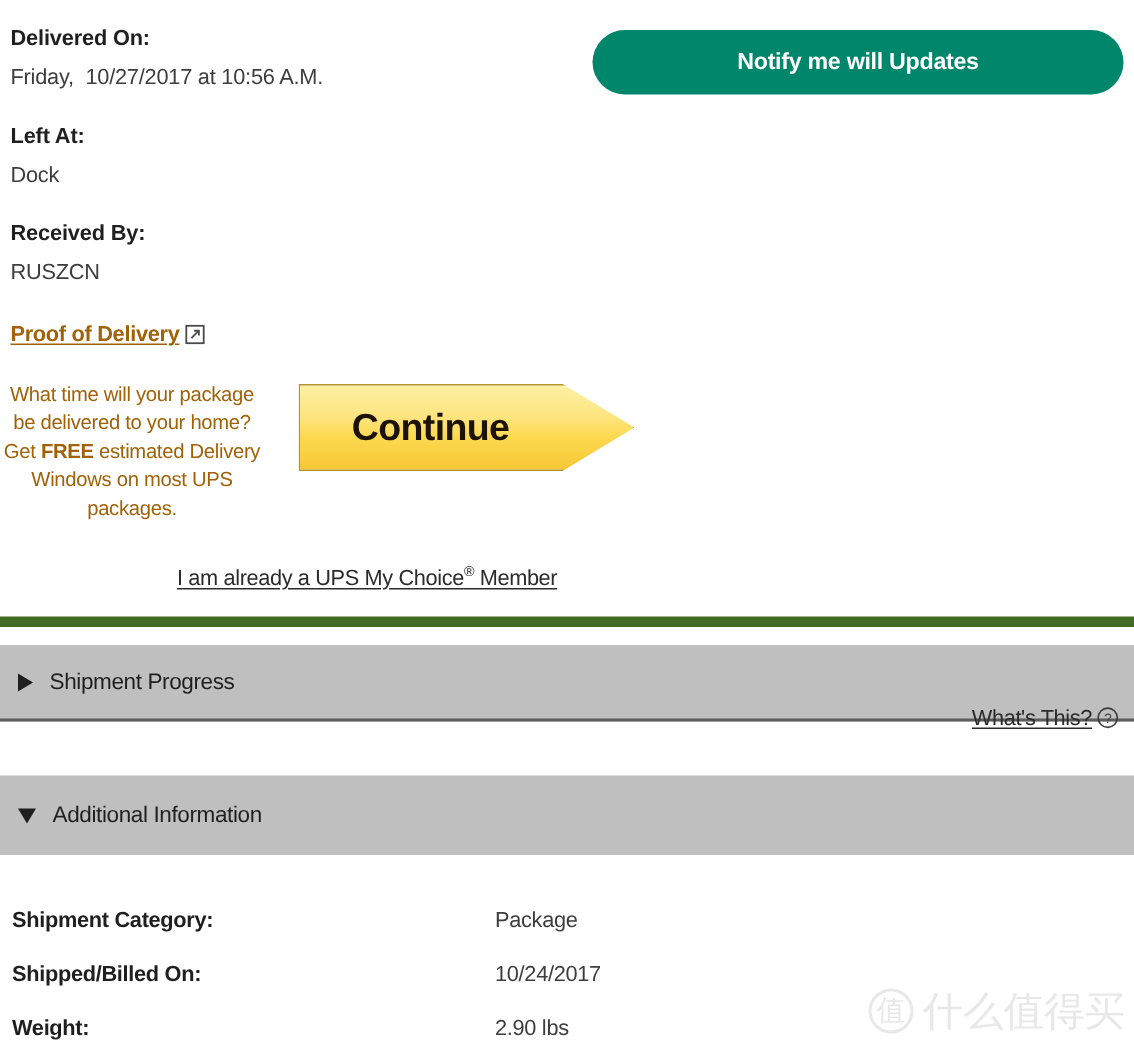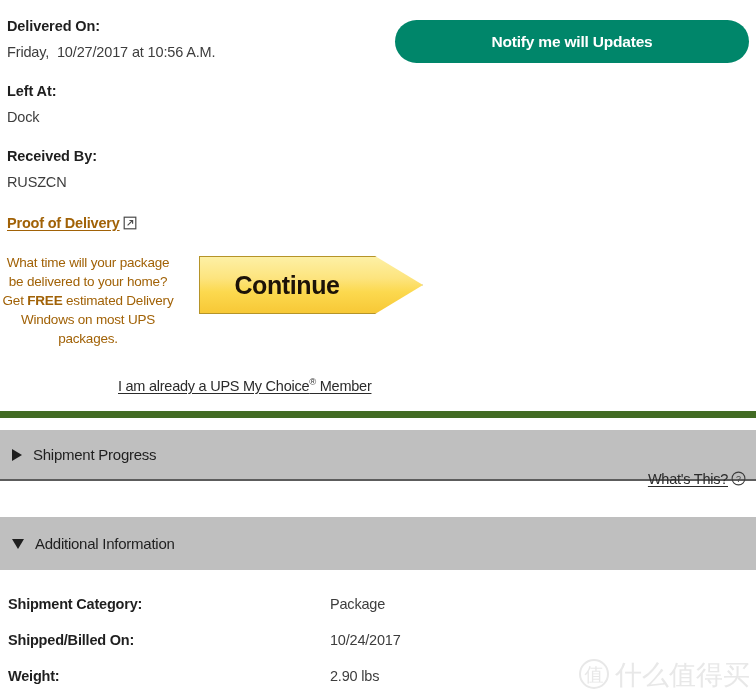--- a/index.html
+++ b/index.html
@@ -220,21 +220,21 @@
 
   
   .info-table {
     position: absolute;
     left: 0;
     top: 586px;
     width: 756px;
   }
   .info-row {
     display: flex;
-    align-items: center;
+    align-items: flex-end;
     height: 36px;
   }
   .info-label {
     width: 330px;
     padding-left: 8px;
     font-size: 14.5px;
     font-weight: bold;
     color: #1f1f1f;
     letter-spacing: -0.2px;
   }

